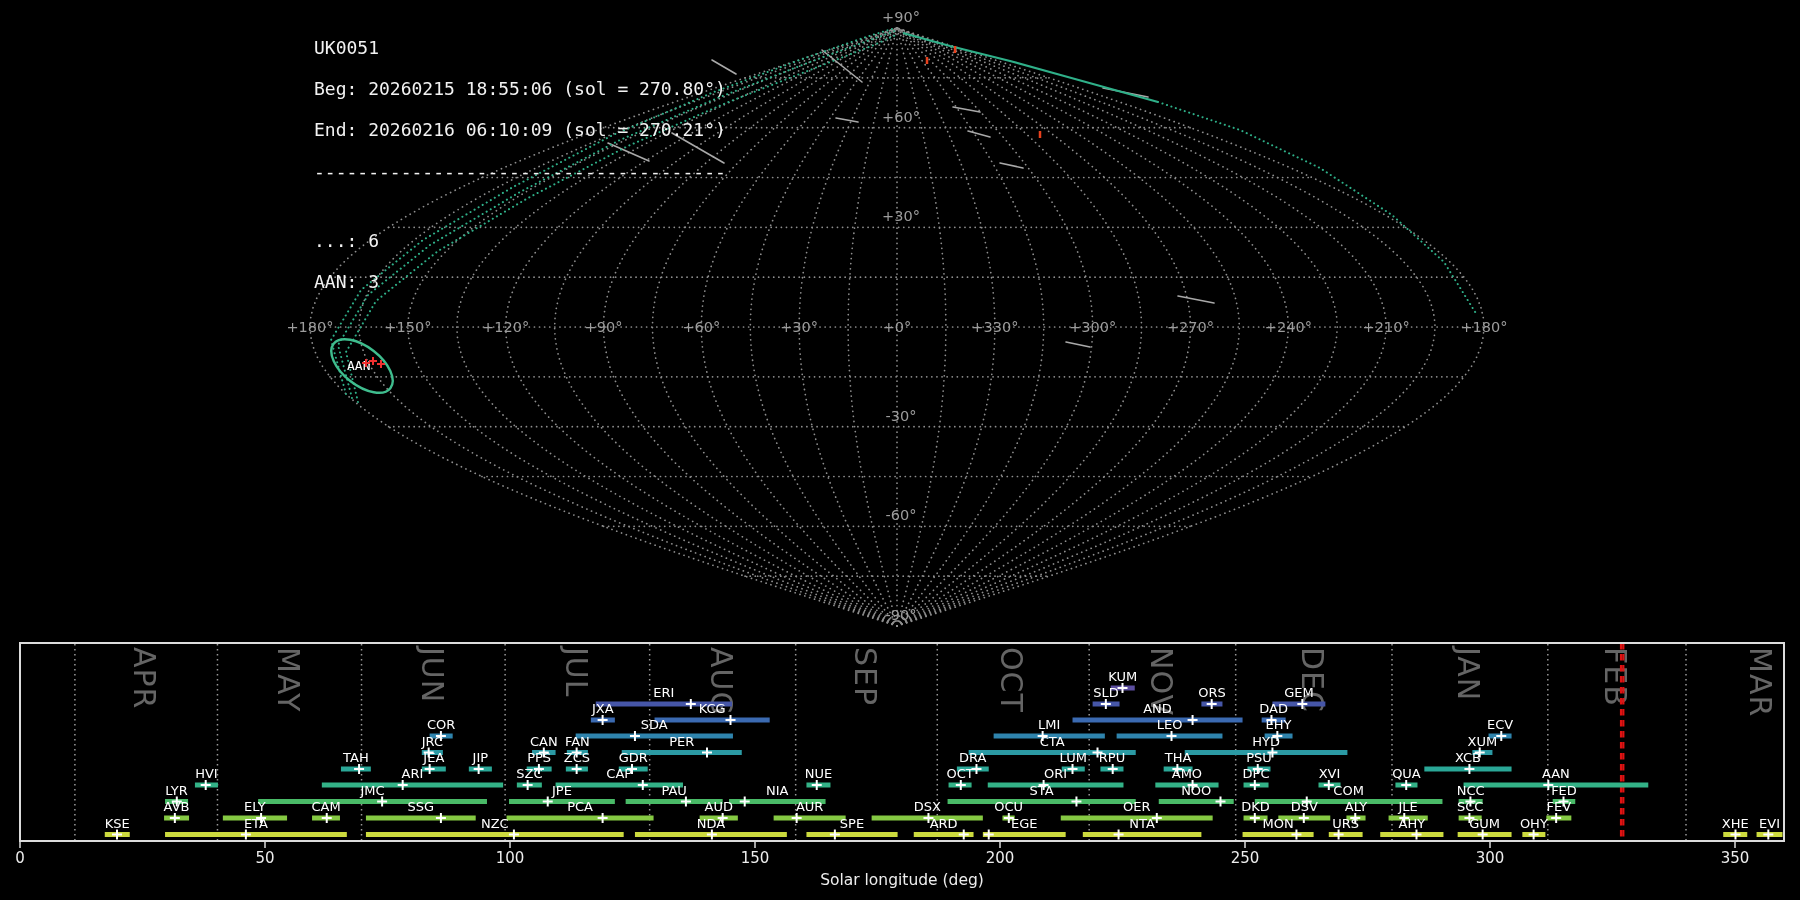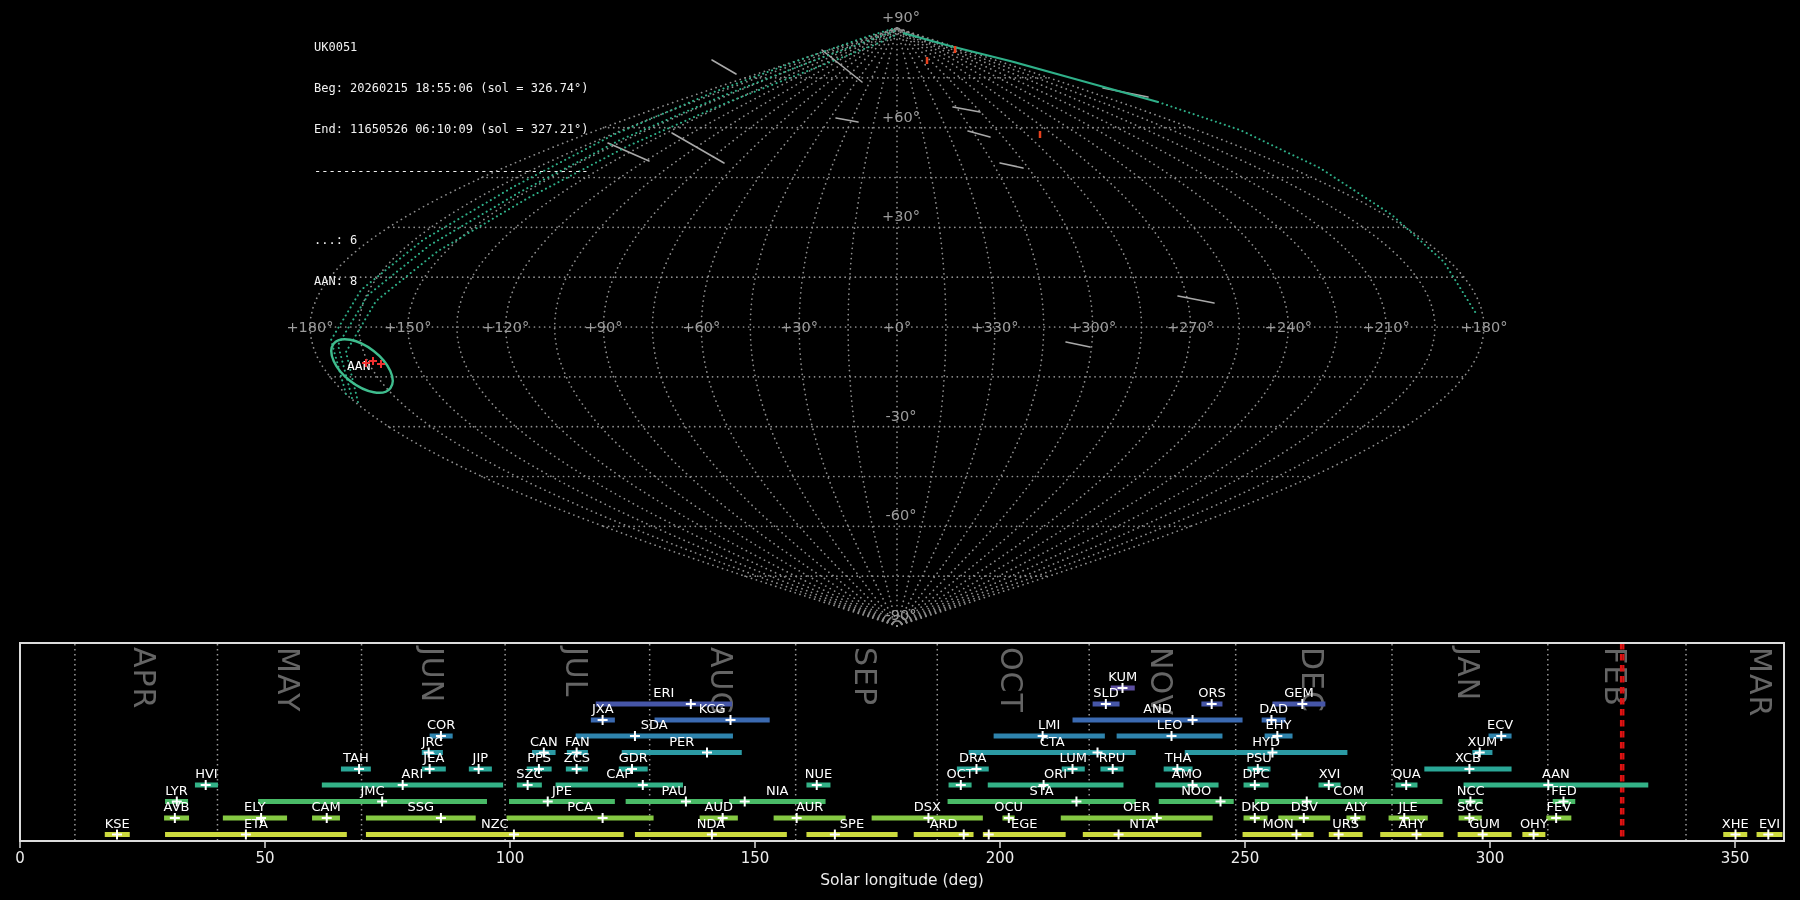--- a/index.html
+++ b/index.html
@@ -1,19 +1,19 @@
 <!DOCTYPE html>
 <html><head>
 <meta charset="utf-8">
 <style>
   html,body{margin:0;padding:0;background:#000;}
   #screen{position:relative;width:1800px;height:900px;background:#000;overflow:hidden;
           font-family:"DejaVu Sans",sans-serif;}
   #info{position:absolute;left:314px;top:13px;color:#f2f2f2;
-        font-family:"DejaVu Sans Mono",monospace;font-size:12px;line-height:13.8px;
+        font-family:"DejaVu Sans Mono",monospace;font-size:18px;line-height:13.8px;
         white-space:pre;}
   svg{position:absolute;left:0;top:0;}
   text{font-family:"DejaVu Sans",sans-serif;}
   .mono{font-family:"DejaVu Sans Mono",monospace;}
 </style>
 </head>
 <body>
 
 <div id="screen">
   <svg id="plot" width="1800" height="900" viewBox="0 0 1800 900">
@@ -677,20 +677,20 @@
         <text x="1245" y="863" fill="#ededed" text-anchor="middle" font-size="15">250</text>
         <line x1="1490" y1="841" x2="1490" y2="848" stroke="#ddd" stroke-width="1.5"></line>
         <text x="1490" y="863" fill="#ededed" text-anchor="middle" font-size="15">300</text>
         <line x1="1735" y1="841" x2="1735" y2="848" stroke="#ddd" stroke-width="1.5"></line>
         <text x="1735" y="863" fill="#ededed" text-anchor="middle" font-size="15">350</text>
         <text x="902" y="885" fill="#ededed" text-anchor="middle" font-size="15.5">Solar longitude (deg)</text>
       </g>
     </svg>
   <div id="info">
     <div>UK0051</div>
-    <div>Beg: 20260215 18:55:06 (sol = 326.74°)</div>
-    <div>End: 11650526 06:10:09 (sol = 327.21°)</div>
+    <div>Beg: 20260215 18:55:06 (sol = 270.80°)</div>
+    <div>End: 20260216 06:10:09 (sol = 270.21°)</div>
     <div>--------------------------------------</div>
     <div></div>
     <div>...: 6</div>
-    <div>AAN: 8</div>
+    <div>AAN: 3</div>
   </div>
 </div>
 
 </body></html>

